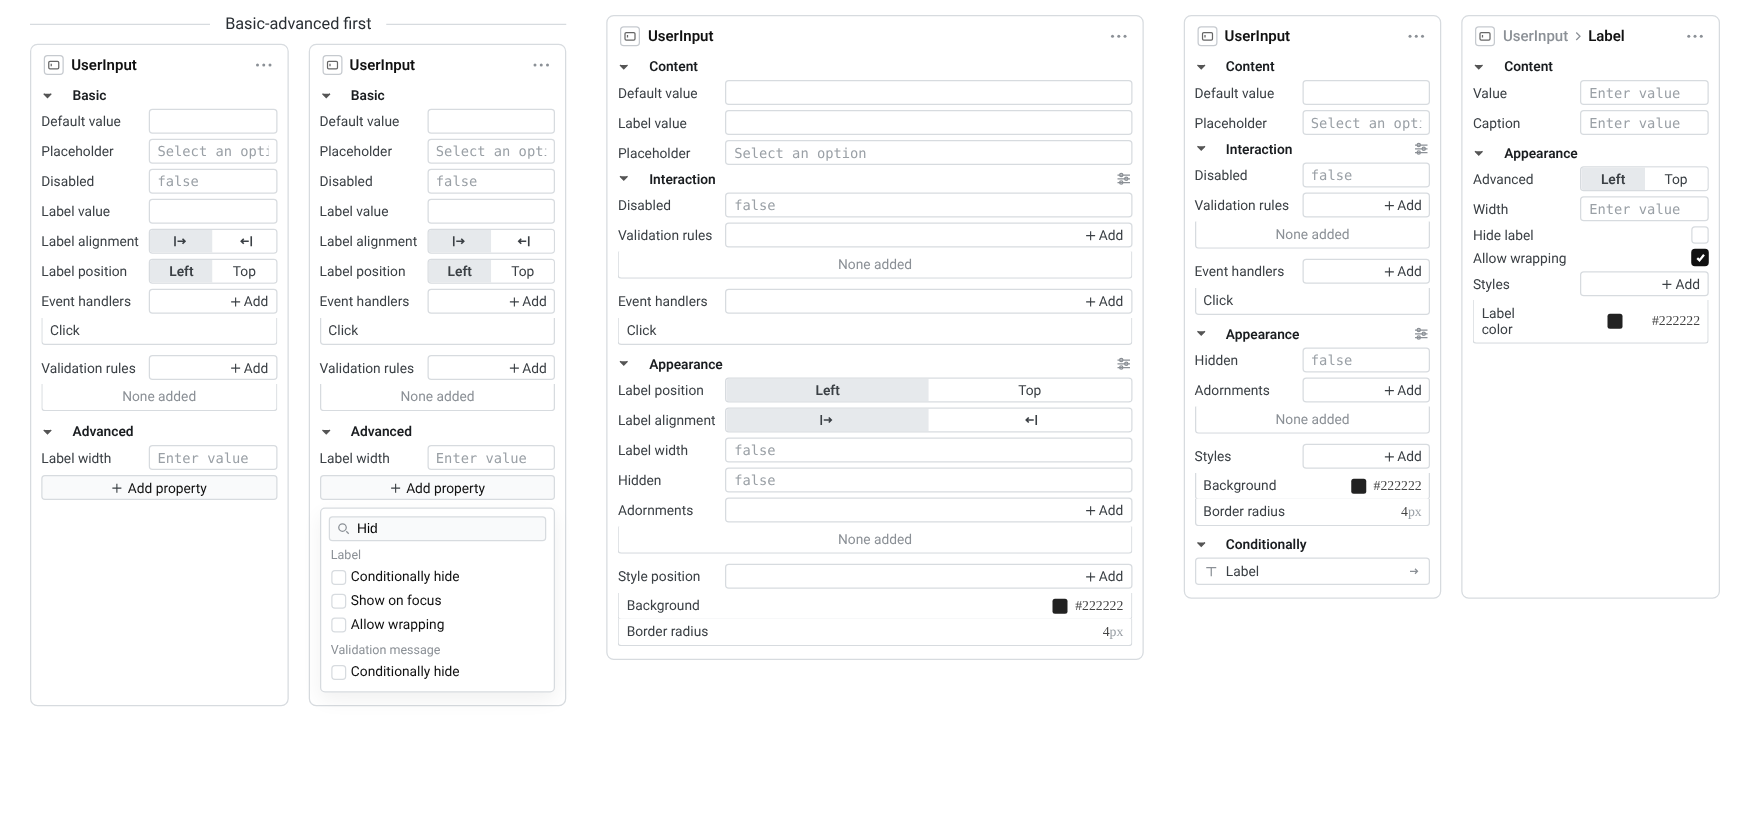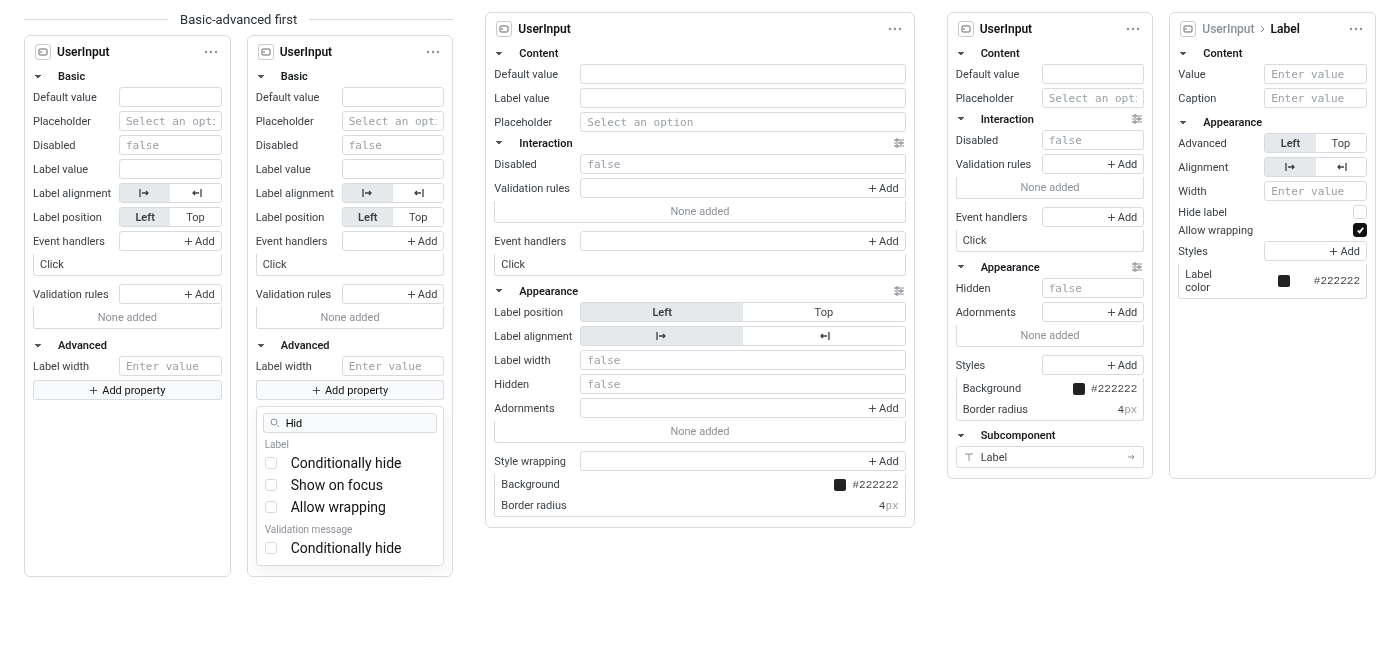--- a/index.html
+++ b/index.html
@@ -55,28 +55,28 @@
   .addbar .plus{display:flex;align-items:center;gap:2px;color:#3b4045;cursor:pointer}
   .addbar .plus svg{width:9px;height:9px;stroke:#3b4045}
   .subbox{border:1px solid var(--bd);border-top:none;border-radius:0 0 3px 3px;padding:4px 6px;font-size:11px;color:#3b4045;background:#fff;margin-top:-1px}
   .subbox.center{text-align:center;color:#8b9096}
   .pillbtn{display:flex;align-items:center;justify-content:center;gap:4px;border:1px solid var(--bd);border-radius:3px;height:20px;font-size:11px;background:#f9fafb;cursor:pointer}
   .pillbtn svg{width:9px;height:9px;stroke:#3b4045}
   .check{width:14px;height:14px;border:1px solid var(--bd);border-radius:3px;display:inline-flex;align-items:center;justify-content:center;background:#fff}
   .check.on{background:#111;border-color:#111}
   .check.on svg{width:9px;height:9px;stroke:#fff;stroke-width:2;fill:none}
   .swatch{width:12px;height:12px;border-radius:2px;background:#222;display:inline-block;flex:none}
-  .hex{font-family:Liberation Mono, monospace;font-size:11px;color:#444}
+  .hex{font-family:Liberation Serif, serif;font-size:11px;color:#444}
 
   .popover{border:1px solid var(--bd);border-radius:4px;padding:6px;margin-top:6px;background:#fff;box-shadow:0 6px 16px rgba(0,0,0,.06)}
   .searchfield{display:flex;align-items:center;gap:4px;border:1px solid var(--bd);border-radius:3px;height:20px;padding:0 6px;background:#f9fafb}
   .searchfield svg{width:10px;height:10px;stroke:#8b9096;fill:none}
   .searchfield input{border:none;outline:none;background:transparent;font-size:11px;flex:1}
   .group-label{font-size:10px;color:#8b9096;margin:6px 2px 2px}
-  .menuitem{display:flex;align-items:center;gap:14px;padding:3px 2px;border-radius:3px;cursor:pointer;font-size:14px}
+  .menuitem{display:flex;align-items:center;gap:4px;padding:3px 2px;border-radius:3px;cursor:pointer;font-size:11px}
   .sq{width:12px;height:12px;border:1px solid var(--bd);border-radius:3px;background:#fff}
 
   .subcomp{display:flex;align-items:center;gap:6px;border:1px solid var(--bd);border-radius:3px;height:22px;padding:0 6px;font-size:11px;color:#3b4045;cursor:pointer}
   .subcomp .go{margin-left:auto;color:#8b9096}
   .subcomp svg{width:12px;height:12px;stroke:#8b9096;fill:none}
   svg{display:block}
 </style>
 </head>
 <body>
 
@@ -489,21 +489,21 @@
               <span class="plus">
                 <svg viewBox="0 0 10 10">
                   <path d="M5 1v8M1 5h8"></path>
                 </svg>
                 <span>Add</span>
               </span>
             </div>
           </div>
         <div class="subbox center">None added</div>
         <div class="row" style="margin-top:8px">
-            <div class="lab">Style wrapping</div>
+            <div class="lab">Style position</div>
             <div class="ctrl addbar">
               <span class="txt"></span>
               <span class="plus">
                 <svg viewBox="0 0 10 10">
                   <path d="M5 1v8M1 5h8"></path>
                 </svg>
                 <span>Add</span>
               </span>
             </div>
           </div>
@@ -662,21 +662,21 @@
             <span style="flex:1"></span>
           <span class="hex"><span>4</span><span style="color:#9aa0a6">px</span></span>
         </div>
 
         <div class="section-title" style="margin-top:8px">
             <span class="caret">
               <svg viewBox="0 0 8 8">
                 <path d="M1 2l3 3 3-3"></path>
               </svg>
             </span>
-            <span>Subcomponent</span>
+            <span>Conditionally</span>
           </div>
         <div class="subcomp">
           <svg viewBox="0 0 12 12">
               <path d="M2 3h8M6 3v7"></path>
             </svg>
           <span>Label</span>
           <span class="go">
               <svg viewBox="0 0 12 12">
                 <path d="M3 6h6M7 4l2 2-2 2"></path>
               </svg>
@@ -736,37 +736,20 @@
             <span>Appearance</span>
           </div>
         <div class="row">
             <div class="lab">Advanced</div>
           <div class="ctrl seg">
               <div class="opt active">Left</div>
               <div class="opt">Top</div>
             </div>
           </div>
         <div class="row">
-            <div class="lab">Alignment</div>
-          <div class="ctrl seg">
-            <div class="opt active">
-                <svg viewBox="0 0 12 10">
-                  <line x1="1" y1="1" x2="1" y2="9"></line>
-                  <path d="M3 5h6M7 3l2 2-2 2"></path>
-                </svg>
-              </div>
-            <div class="opt">
-                <svg viewBox="0 0 12 10">
-                  <line x1="11" y1="1" x2="11" y2="9"></line>
-                  <path d="M9 5H3M5 3L3 5l2 2"></path>
-                </svg>
-              </div>
-          </div>
-          </div>
-        <div class="row">
             <div class="lab">Width</div>
             <div class="ctrl"><input class="inp mono" placeholder="Enter value" style=""></div>
           </div>
         <div class="row">
             <div class="lab">Hide label</div>
           <div class="ctrl" style="display:flex;justify-content:flex-end">
               <span class="check"></span>
             </div>
           </div>
         <div class="row">

